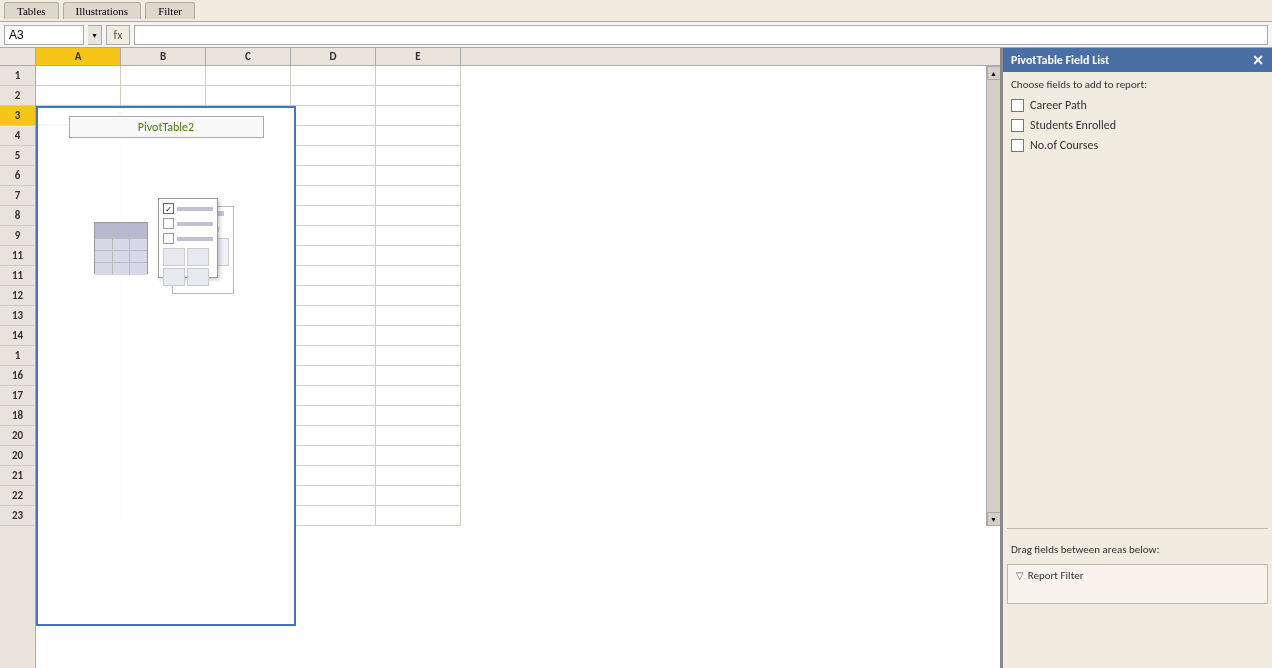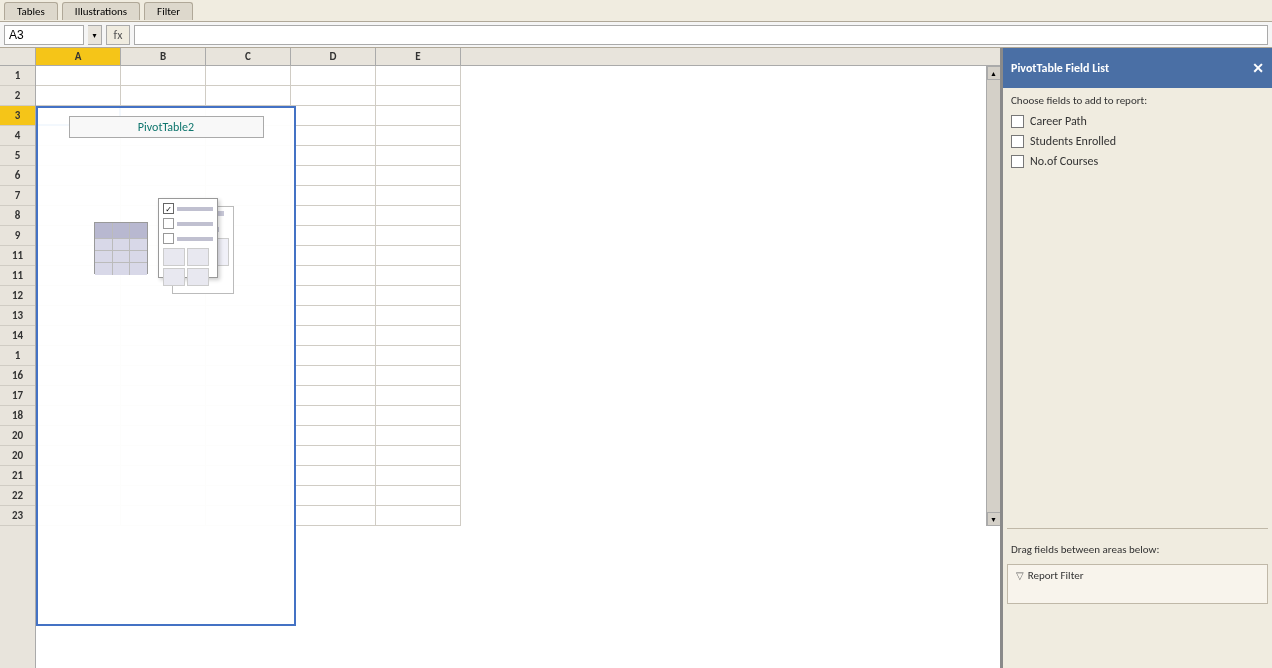--- a/index.html
+++ b/index.html
@@ -14,20 +14,21 @@
 
     
     .toolbar {
       background: #f0ece0;
       border-bottom: 1px solid #b0a898;
       height: 22px;
       display: flex;
       align-items: center;
       padding: 0 4px;
       gap: 4px;
+      font-family: Liberation Serif, serif;
     }
     .toolbar-tab {
       background: #ddd8cc;
       border: 1px solid #b0a898;
       border-bottom: none;
       padding: 2px 12px;
       font-size: 11px;
       cursor: pointer;
       border-radius: 3px 3px 0 0;
     }
@@ -194,21 +195,21 @@
       flex-shrink: 0;
       background: #f0ece0;
       border-left: 1px solid #8a8a8a;
       display: flex;
       flex-direction: column;
     }
 
     .panel-header {
       background: #4a6fa5;
       color: white;
-      padding: 20px 8px;
+      padding: 12px 8px;
       font-size: 12px;
       font-weight: bold;
       display: flex;
       align-items: center;
       justify-content: space-between;
       height: 22px;
     }
 
     .panel-section-label {
       padding: 6px 8px 4px;
@@ -494,21 +495,21 @@
               <div class="cell col-a"></div>
               <div class="cell col-b"></div>
               <div class="cell col-c"></div>
               <div class="cell col-d"></div>
               <div class="cell col-e"></div>
             </div>
         </div>
 
         <div style="position:absolute; top:40px; left:0; width:260px; height:520px; border:2px solid #4472c4; background:rgba(255,255,255,0.95); pointer-events:none;">
 
-          <div style="margin:8px auto 4px; width:195px; height:22px; border:1px solid #aaa; background:#f8f8f8; display:flex; align-items:center; justify-content:center; font-size:12px; color:#0f766e;">PivotTable2</div>
+          <div style="margin:8px auto 4px; width:195px; height:22px; border:1px solid #aaa; background:#f8f8f8; display:flex; align-items:center; justify-content:center; font-size:12px; color:#4d7c0f;">PivotTable2</div>
 
 
           <div style="display:flex; align-items:center; justify-content:center; margin-top:60px; gap:10px;">
 
             <div style="width:54px; height:52px; border:1px solid #999; background:#e8e8f0;">
               <div style="display:flex; height:16px; border-bottom:1px solid #bbb;">
                 <div style="flex:1; border-right:1px solid #bbb; background:#b8b8d0;"></div>
                 <div style="flex:1; border-right:1px solid #bbb; background:#b8b8d0;"></div>
                 <div style="flex:1; background:#b8b8d0;"></div>
               </div>

